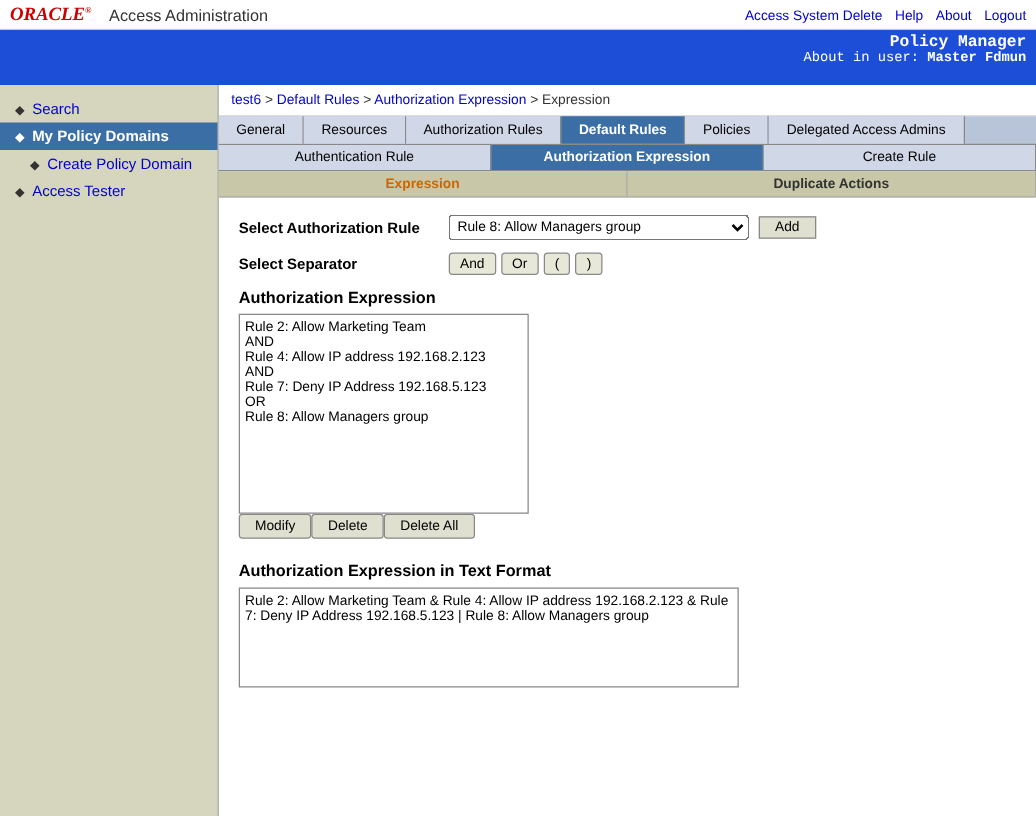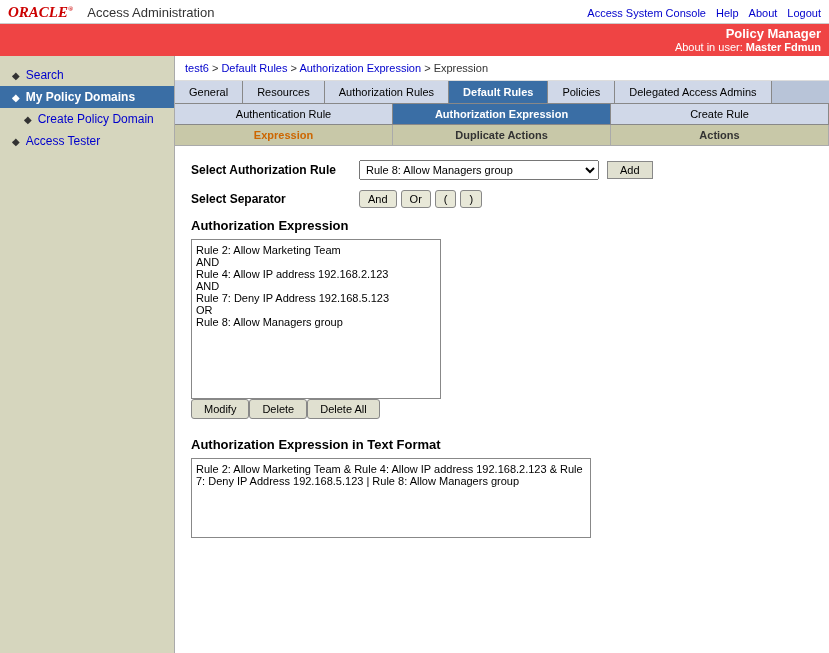--- a/index.html
+++ b/index.html
@@ -80,27 +80,27 @@
 </head>
 <body>
 
 <div id="header-top">
   <div id="header-main-row">
     <div id="header-logo">
       <span style="color:#c00; font-weight:bold; font-size:15px; font-family:serif; font-style:italic;">ORACLE<sup style="font-size:7px; color:#c00;">®</sup></span>
       <span style="font-size:13px; color:#333; margin-left:8px;">Access Administration</span>
     </div>
     <div id="header-nav" style="font-size:11px; display:flex; gap:10px;">
-      <a href="#" style="color:#00c; text-decoration:none;">Access System Console</a>
+      <a href="#" style="color:#00c; text-decoration:none;">Access System Delete</a>
       <a href="#" style="color:#00c; text-decoration:none;">Help</a>
       <a href="#" style="color:#00c; text-decoration:none;">About</a>
       <a href="#" style="color:#00c; text-decoration:none;">Logout</a>
     </div>
   </div>
-  <div id="header-right-panel" style="background:#ef4444; text-align:right; padding:2px 8px 3px 8px;">
+  <div id="header-right-panel" style="background:#1d4ed8; text-align:right; padding:2px 8px 15px 8px;font-family:Liberation Mono, monospace;">
     <div style="color:#fff; font-size:13px; font-weight:bold;">Policy Manager</div>
     <div style="color:#fff; font-size:11px;">
       <span>About in user:</span>
       <strong>Master Fdmun</strong>
     </div>
   </div>
 </div>
 
 <div id="main-layout">
 
@@ -146,21 +146,20 @@
 
     <div class="tabs-row2">
       <div class="tab2">Authentication Rule</div>
       <div class="tab2 active">Authorization Expression</div>
       <div class="tab2">Create Rule</div>
     </div>
 
     <div class="tabs-row3" style="background:#c8c8a8; border-bottom:1px solid #aaa;">
       <div class="tab3 active" style="color:#c60; padding:4px 16px; flex:1; text-align:center; border-right:1px solid #aaa; font-weight:bold; font-size:11px;">Expression</div>
       <div class="tab3" style="color:#333; padding:4px 16px; flex:1; text-align:center; border-right:1px solid #aaa; font-size:11px;">Duplicate Actions</div>
-      <div class="tab3" style="color:#333; padding:4px 16px; flex:1; text-align:center; font-size:11px;">Actions</div>
     </div>
 
     <div id="form-area">
 
       <div class="form-row">
         <label class="form-label">Select Authorization Rule</label>
         <select class="select-rule">
           <option>Rule 2: Allow Marketing Team</option>
           <option>Rule 4: Allow IP address 192.168.2.123</option>
           <option>Rule 7: Deny IP Address 192.168.5.123</option>
@@ -175,21 +174,21 @@
           <button class="sep-btn">And</button>
           <button class="sep-btn">Or</button>
           <button class="sep-btn">(</button>
           <button class="sep-btn">)</button>
         </div>
       </div>
 
       <div>
         <div class="section-heading">Authorization Expression</div>
         <div style="display:flex; gap:0; position:relative;">
-          <textarea class="expr-box" style="width: 250px; height: 160px; border: 1px solid rgb(136, 136, 136); font-size: 11px; font-family: Arial, sans-serif; padding: 4px; resize: none;">Rule 2: Allow Marketing Team
+          <textarea class="expr-box" style="width: 232px; height: 160px; border: 1px solid rgb(136, 136, 136); font-size: 11px; font-family: Arial, sans-serif; padding: 4px; resize: none;">Rule 2: Allow Marketing Team
 AND
 Rule 4: Allow IP address 192.168.2.123
 AND
 Rule 7: Deny IP Address 192.168.5.123
 OR
 Rule 8: Allow Managers group</textarea>
         </div>
         <div class="action-btns">
           <button class="btn-action">Modify</button>
           <button class="btn-action">Delete</button>

